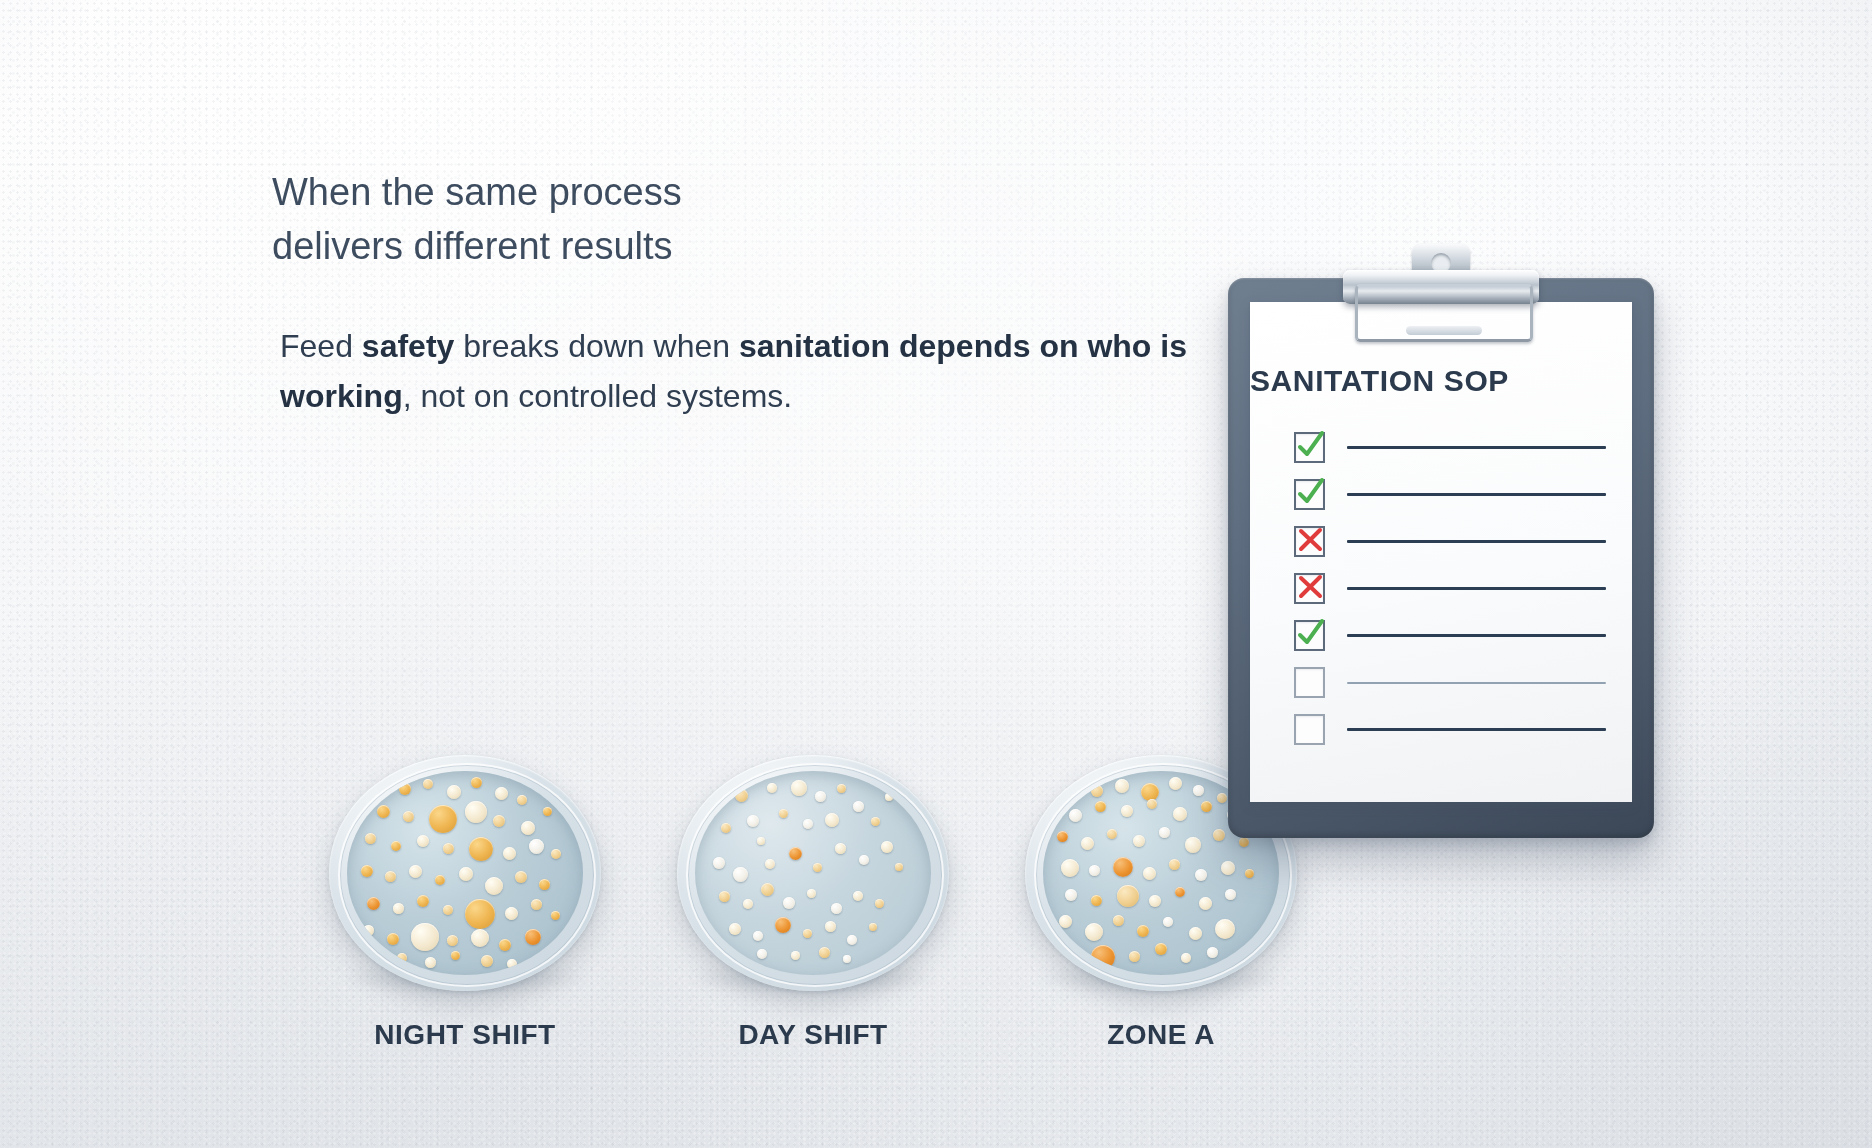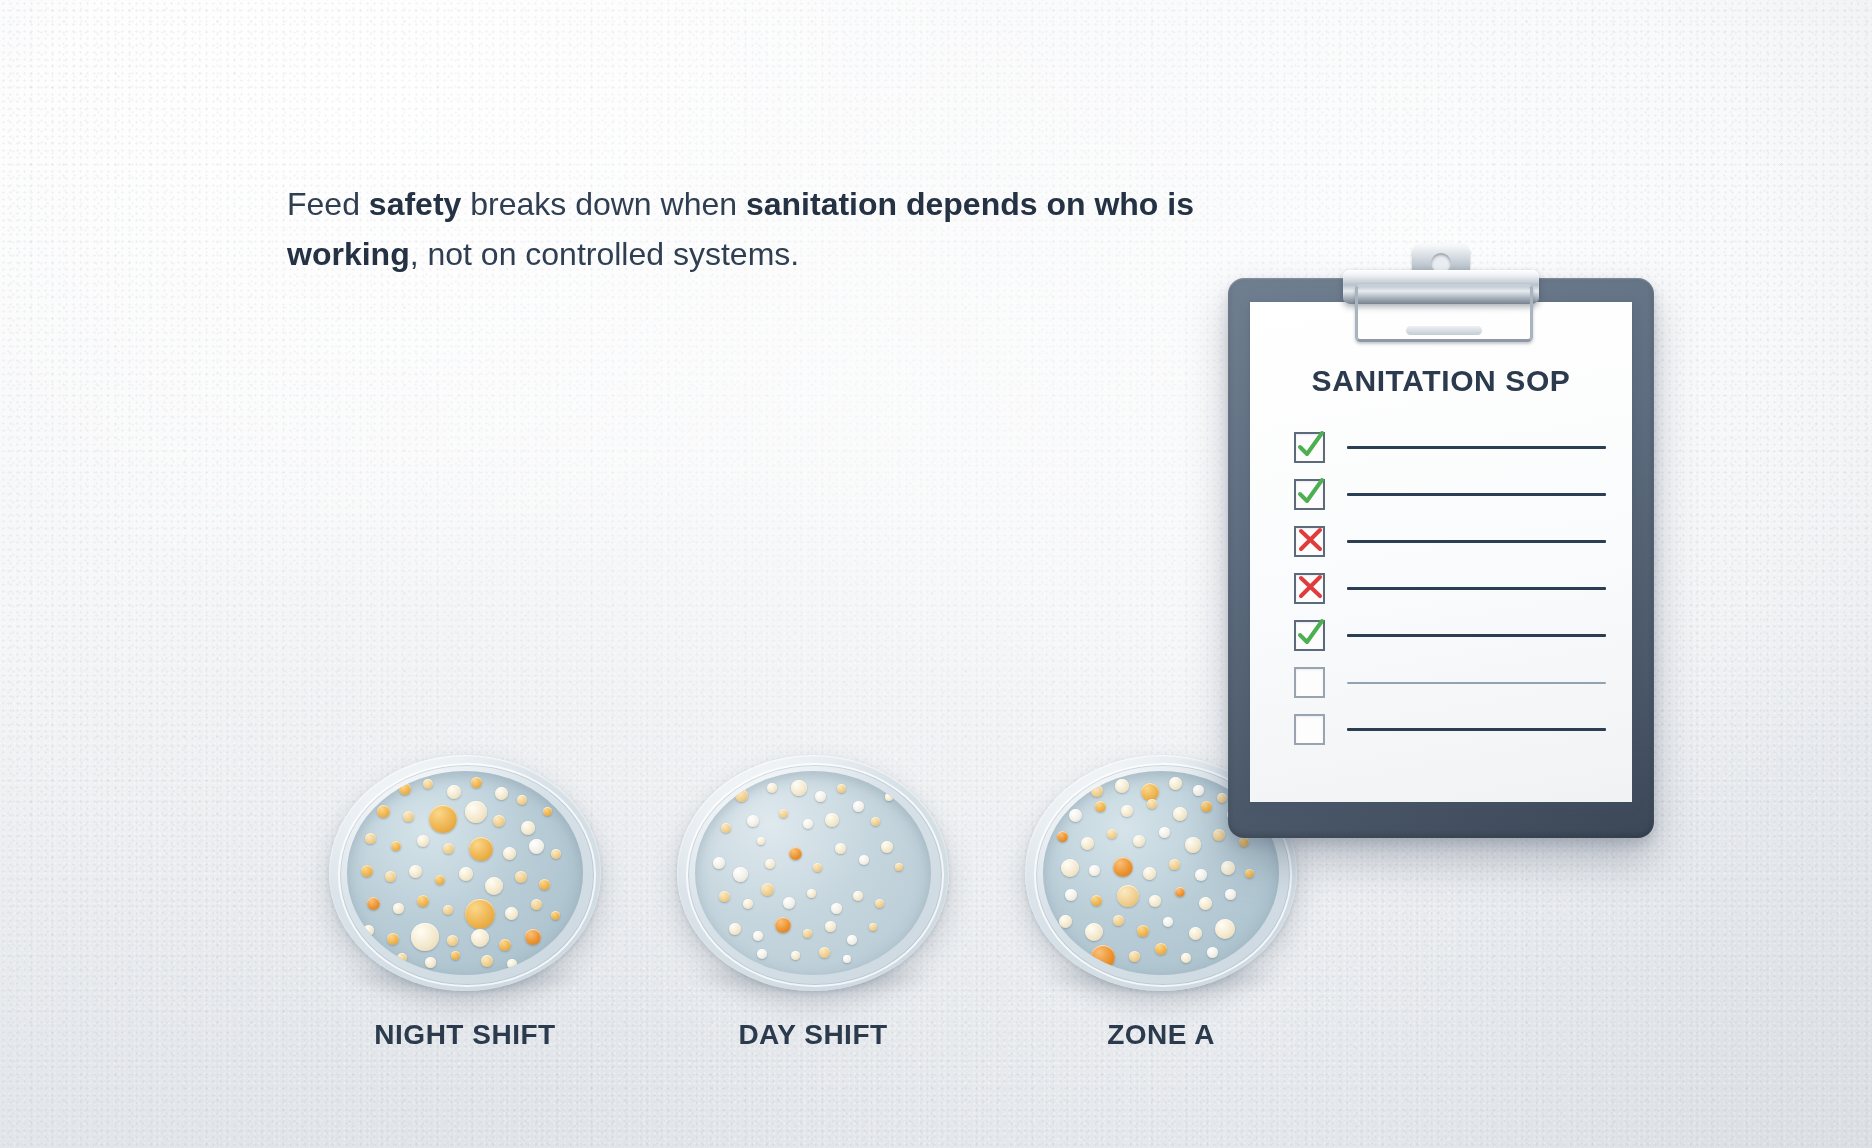--- a/index.html
+++ b/index.html
@@ -81,21 +81,21 @@
   .subhead {
     margin: 34px 0 0 0;
     font-size: 38px;
     line-height: 1.42;
     font-weight: 400;
     color: #3d4c5f;
   }
   .subhead .sh-line { display: block; }
 
   .body-copy {
-    margin: 48px 0 0 15px;
+    margin: 48px 0 0 8px;
     font-size: 32px;
     line-height: 1.55;
     color: #2f3e50;
     max-width: 960px;
   }
   .body-copy b { font-weight: 700; color: #243244; }
 
   
   .dish-row {
     position: absolute;
@@ -209,21 +209,21 @@
     width: 382px;
     height: 500px;
     background: linear-gradient(170deg, #ffffff 0%, #fafbfc 55%, #f0f2f4 100%);
     box-shadow: 0 4px 10px rgba(70,84,100,.28), 0 1px 2px rgba(70,84,100,.2);
   }
   .cb-title {
     position: absolute;
     left: 0;
     right: 0;
     top: 62px;
-    text-align: center;
+    text-align: left;
     font-size: 30px;
     font-weight: 700;
     letter-spacing: .6px;
     color: #2b3a4d;
   }
   .cb-rows {
     position: absolute;
     left: 44px;
     right: 26px;
     top: 122px;
@@ -333,20 +333,24 @@
   <div class="bg-base"></div>
   <div class="bg-grain"></div>
   <div class="bg-grain2"></div>
   <div class="bg-vignette"></div>
 
   <div class="content">
 
     <h1 class="headline">
     </h1>
 
+    <p class="subhead">
+      <span class="sh-line">When the same process</span>
+      <span class="sh-line">delivers different results</span>
+    </p>
 
     <p class="body-copy"><span>Feed </span><b>safety</b><span> breaks down when </span><b>sanitation depends on who is working</b><span>, not on controlled systems.</span></p>
 
   </div>
 
   <div class="dish-row" id="dish-row">
       <div class="dish-cell">
         <div class="dish">
           <div class="dish-shadow"></div>
           <div class="dish-glass"></div>

